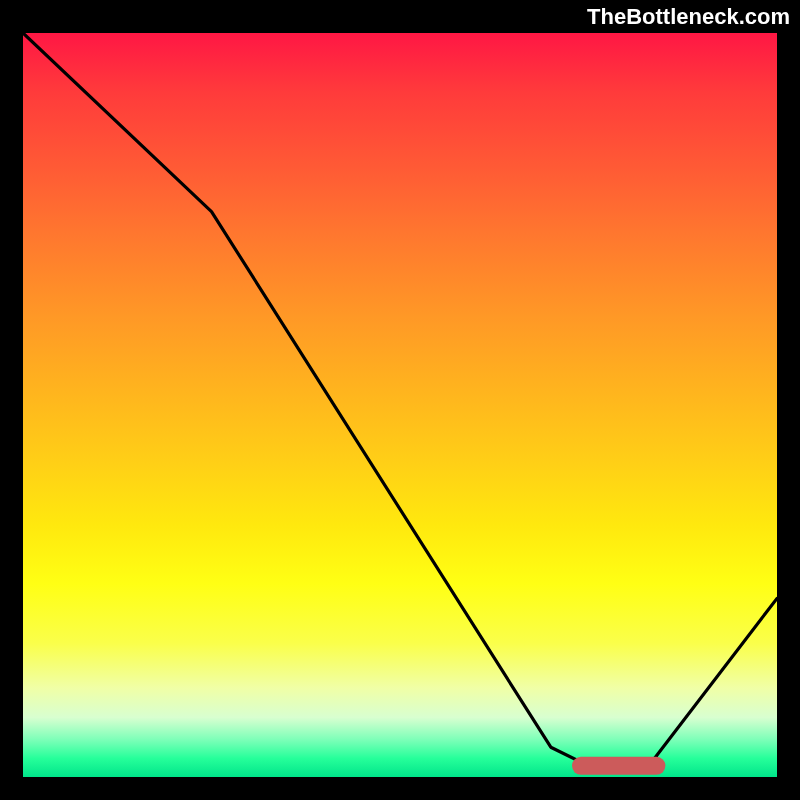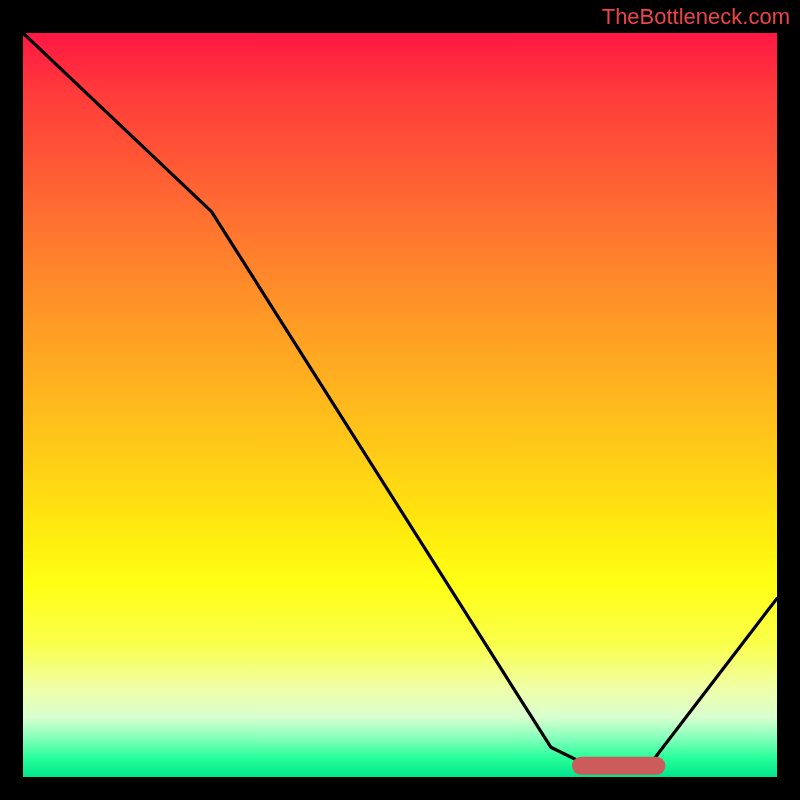--- a/index.html
+++ b/index.html
@@ -15,22 +15,22 @@
     width: 800px;
     height: 800px;
     background: #000000;
   }
   .watermark {
     position: absolute;
     top: 4px;
     right: 10px;
     font-family: Arial, Helvetica, sans-serif;
     font-size: 22px;
-    font-weight: normal;
-    color: #ef4444;
+    font-weight: bold;
+    color: #ffffff;
     z-index: 10;
   }
   .plot-frame {
     position: absolute;
     left: 20px;
     top: 30px;
     width: 760px;
     height: 750px;
     border: 3px solid #000000;
     box-sizing: border-box;

